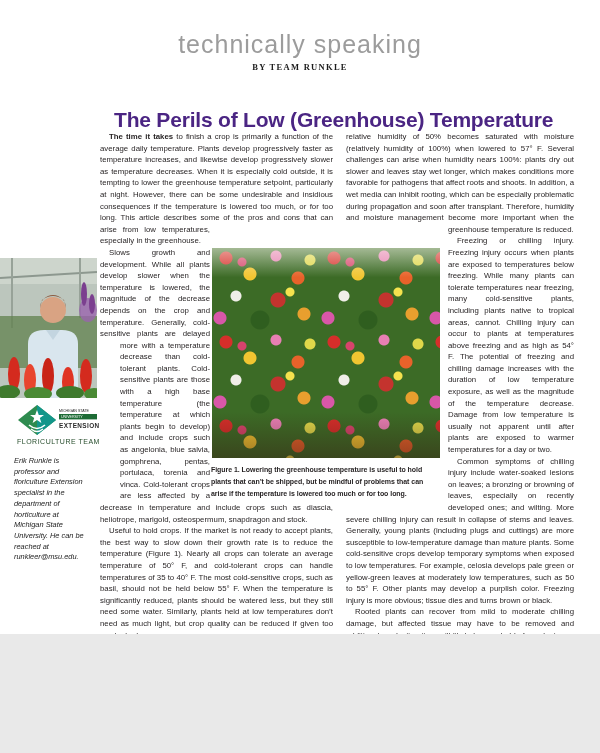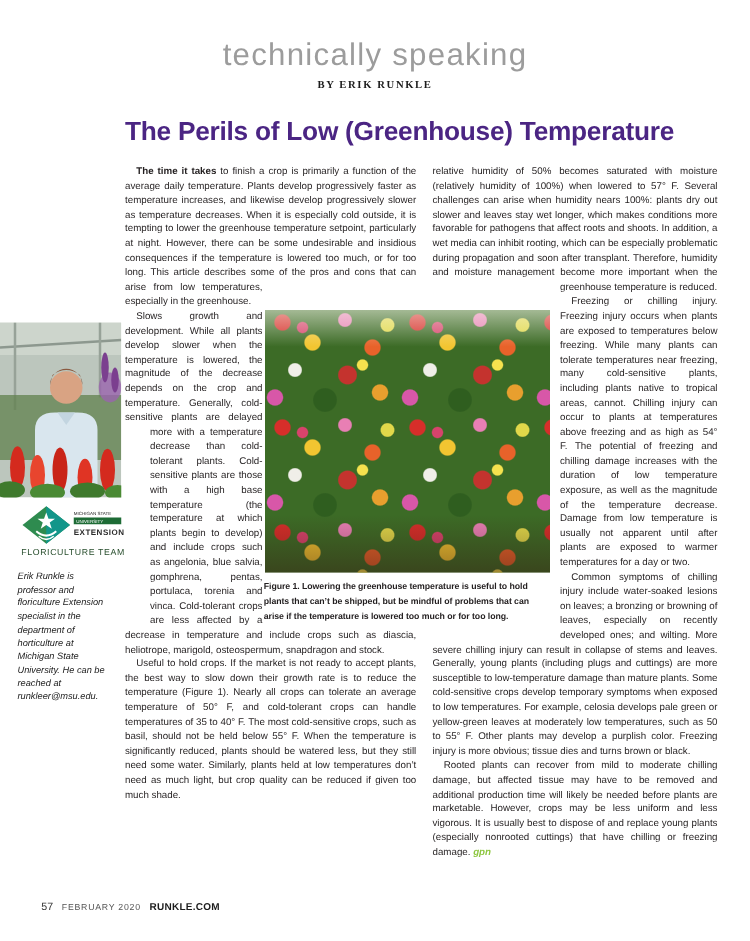--- a/index.html
+++ b/index.html
@@ -1,16 +1,16 @@
 <!DOCTYPE html>
 <html><head>
 <meta charset="utf-8">
 <style>
   html,body{margin:0;padding:0;background:#e9e9e9;}
-  #page{position:relative;width:600px;height:753px;background:#ffffff;margin:0 auto;
+  #page{position:relative;width:600px;height:634px;background:#ffffff;margin:0 auto;
         font-family:"Liberation Sans","DejaVu Sans",sans-serif;color:#231f20;overflow:hidden;
         box-shadow:0 0 4px rgba(0,0,0,.25);}
   
   .masthead{position:absolute;top:30px;left:0;width:600px;text-align:center;
             font-size:25px;font-weight:300;color:#9c9c9c;letter-spacing:1px;}
   .byline{position:absolute;top:62px;left:0;width:600px;text-align:center;
           font-family:"Liberation Serif","DejaVu Serif",serif;
           font-size:8.5px;font-weight:bold;letter-spacing:1.3px;color:#1c1c1c;}
   .article-title{position:absolute;top:94px;left:100px;width:480px;
                  font-size:21px;font-weight:bold;color:#4b2583;letter-spacing:-0.2px;}
@@ -64,22 +64,22 @@
   .page-num{font-size:8.5px;color:#333;}
   .issue{font-size:7px;letter-spacing:.6px;color:#555;}
   .site{font-size:8px;font-weight:bold;color:#1c1c1c;letter-spacing:.2px;}
 </style>
 </head>
 <body>
 
 <div id="page">
 
   <div class="masthead">technically speaking</div>
-  <div class="byline">BY ERIK RUNKLE</div>
-  <h1 class="article-title" style="margin:0;">The Perils of Low (Greenhouse) Temperature</h1>
+  <div class="byline">BY TEAM RUNKLE</div>
+  <h1 class="article-title" style="margin:14px;">The Perils of Low (Greenhouse) Temperature</h1>
 
   <div class="author-photo">
     <svg width="97" height="140" viewBox="0 0 97 140">
       <rect x="0" y="0" width="97" height="140" fill="#bcc6bd"></rect>
       <rect x="0" y="0" width="97" height="26" fill="#cdd5cc"></rect>
       <line x1="0" y1="20" x2="97" y2="14" stroke="#8d988f" stroke-width="2"></line>
       <line x1="12" y1="0" x2="12" y2="70" stroke="#97a298" stroke-width="2"></line>
       <line x1="80" y1="0" x2="80" y2="60" stroke="#97a298" stroke-width="2"></line>
       <rect x="0" y="58" width="97" height="52" fill="#60804e" opacity="0.75"></rect>
       <ellipse cx="88" cy="52" rx="9" ry="12" fill="#9a64ae" opacity="0.8"></ellipse>

